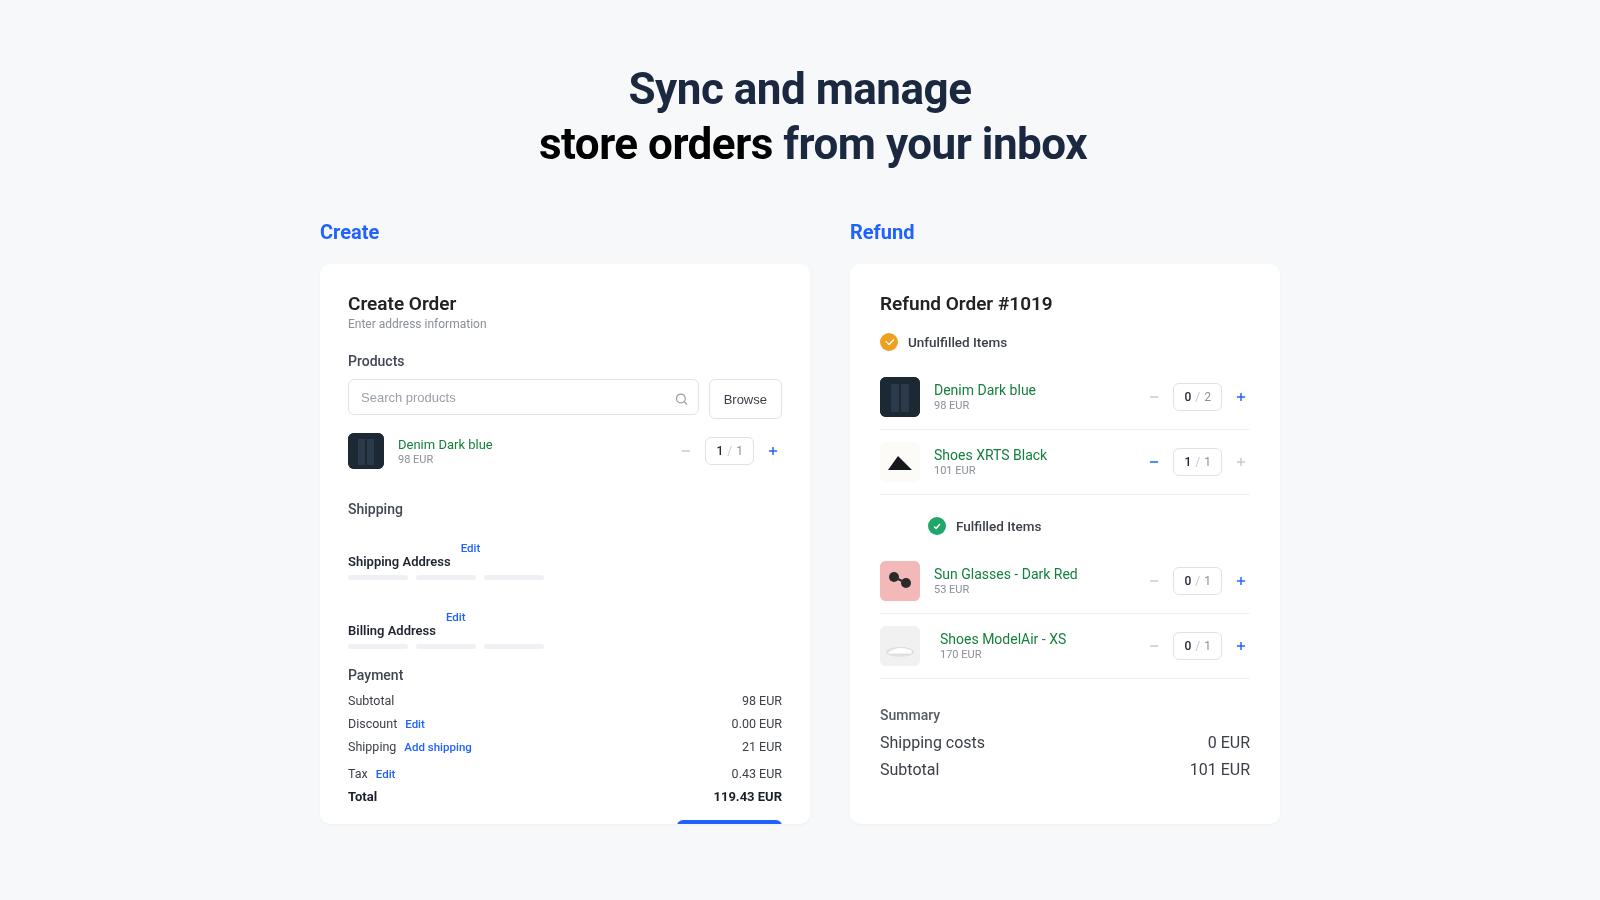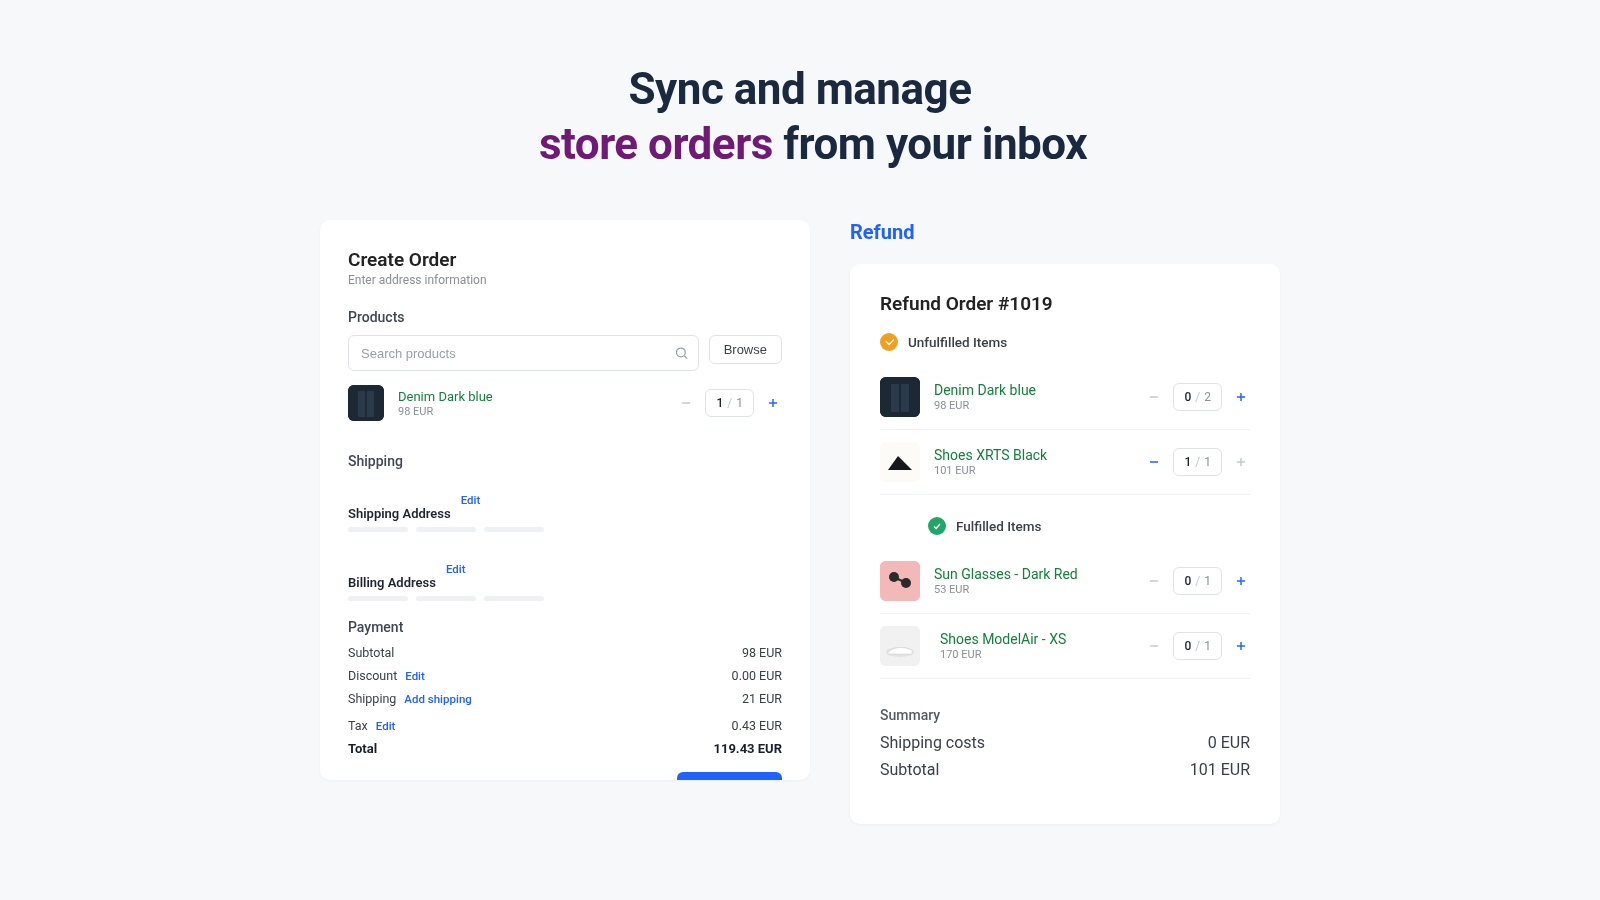--- a/index.html
+++ b/index.html
@@ -1,31 +1,31 @@
 <!DOCTYPE html>
 <html><head>
 <meta charset="utf-8">
 <style>
 * { margin:0; padding:0; box-sizing:border-box; }
 body { font-family: -apple-system, BlinkMacSystemFont, "Segoe UI", Roboto, Helvetica, Arial, sans-serif; background:#f7f8f9; width:1600px; height:900px; overflow:hidden; color:#1a1f2b; }
 .headline { text-align:center; padding-top:62px; font-size:44px; font-weight:700; line-height:1.25; color:#1a2840; letter-spacing:-0.5px; }
-.headline .accent { color:#701a75;margin-left:26px; }
+.headline .accent { color:#000000;margin-left:26px; }
 .columns { display:flex; justify-content:center; gap:40px; margin-top:48px; }
 .col { width:490px; }
 .col-title { font-size:20px; font-weight:700; color:#1f62ff; margin-bottom:20px; }
 .card { background:#fff; border-radius:10px; padding:28px 28px 0 28px; box-shadow:0 1px 3px rgba(0,0,0,0.04); height:560px; overflow:hidden; position:relative; }
 .card-title { font-size:19px; font-weight:600; color:#222; }
 .card-sub { font-size:12px; color:#8a8f98; margin-top:2px; }
 .sec-h { font-size:14px; font-weight:500; color:#404652; margin-top:22px; margin-bottom:10px; }
 .searchrow { display:flex; gap:10px; }
 .search { flex:1; position:relative; }
 .search input { width:100%; height:36px; border:1px solid #dfe3e8; border-radius:6px; padding:0 34px 0 12px; font-size:13px; color:#555; background:#fff; }
 .search input::placeholder { color:#9aa0a8; }
 .search .sicon { position:absolute; right:10px; top:50%; transform:translateY(-50%); color:#9aa0a8; }
-.browse-btn { height:29px; padding:0 14px; border:1px solid #dfe3e8; background:#fff; border-radius:6px; font-size:13px; color:#3a3f48; cursor:pointer; }
+.browse-btn { height:40px; padding:0 14px; border:1px solid #dfe3e8; background:#fff; border-radius:6px; font-size:13px; color:#3a3f48; cursor:pointer; }
 .prod { display:flex; align-items:center; margin-top:14px; }
 .thumb { width:36px; height:36px; border-radius:6px; background:#1e2a36; flex-shrink:0; display:flex; align-items:center; justify-content:center; overflow:hidden; }
 .prod-info { margin-left:14px; flex:1; }
 .prod-name { font-size:13px; font-weight:400; color:#15803d; }
 .prod-price { font-size:11px; color:#8a8f98; margin-top:1px; }
 .qtywrap { display:flex; align-items:center; gap:10px; }
 .icn-btn { width:18px; height:18px; display:flex; align-items:center; justify-content:center; cursor:pointer; color:#c4c8ce; }
 .icn-btn.blue { color:#1f62ff; }
 .qtybox { border:1px solid #dfe3e8; border-radius:6px; height:28px; padding:0 10px; display:flex; align-items:center; font-size:12px; gap:4px; }
 .qtybox .cur { color:#1f2430; font-weight:500; }
@@ -58,20 +58,21 @@
 <body>
 
 <div class="headline">
   <span>Sync and manage</span><br>
   <span class="accent">store orders</span><span> from your inbox</span>
 </div>
 
 <div class="columns">
 
   <div class="col">
+    <div class="col-title">Create</div>
     <div class="card">
       <div class="card-title">Create Order</div>
       <div class="card-sub">Enter address information</div>
 
       <div class="sec-h">Products</div>
       <div class="searchrow">
         <div class="search">
           <input type="text" placeholder="Search products" style="">
           <span class="sicon">
             <svg width="15" height="15" viewBox="0 0 24 24" fill="none" stroke="currentColor" stroke-width="2">

